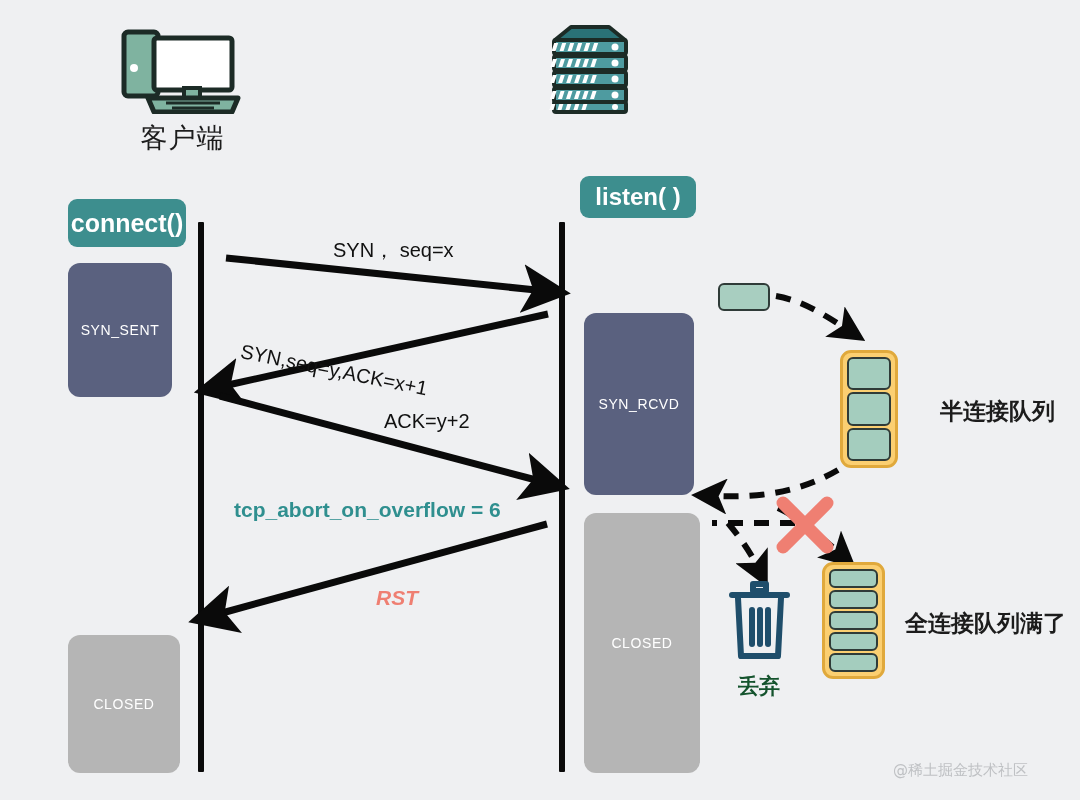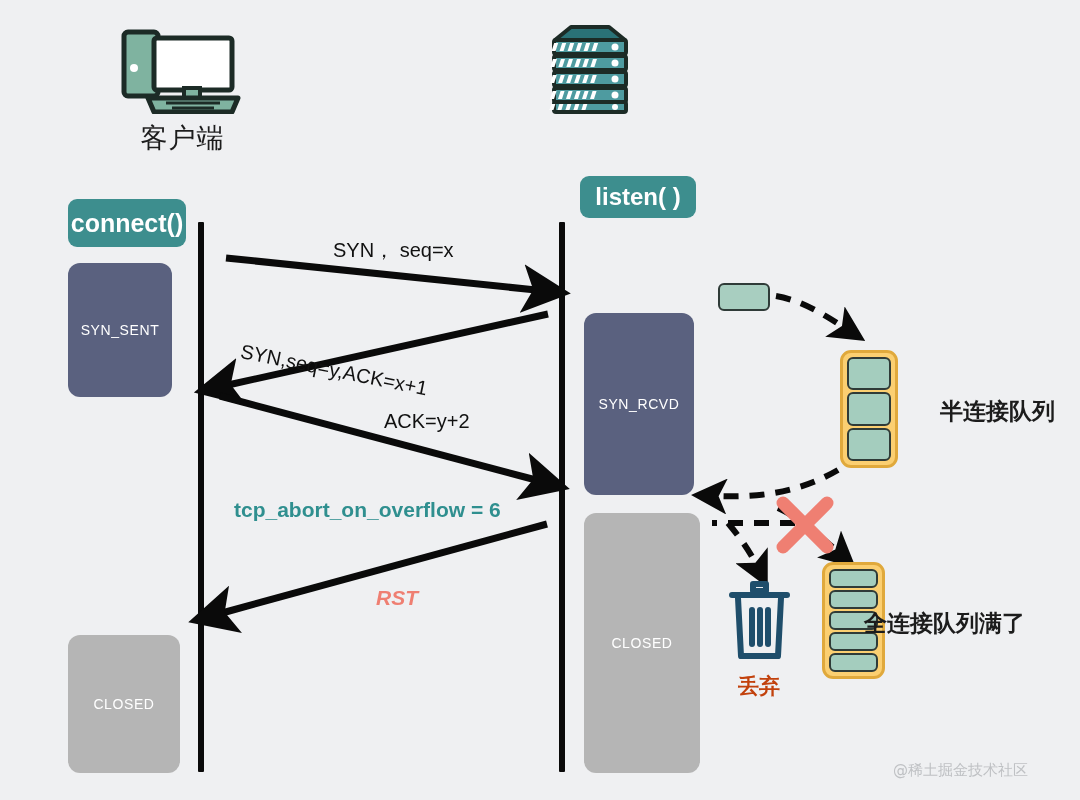--- a/index.html
+++ b/index.html
@@ -141,21 +141,21 @@
     font-size: 23px;
     font-weight: bold;
     color: #1c1c1c;
     white-space: nowrap;
     font-family: "DejaVu Sans", "Liberation Sans", sans-serif;
   }
   .discard-label {
     position: absolute;
     font-size: 21px;
     font-weight: bold;
-    color: #c2410c;
+    color: #14532d;
     white-space: nowrap;
     text-align: center;
     font-family: "DejaVu Sans", "Liberation Sans", sans-serif;
   }
   .watermark {
     position: absolute;
     font-size: 15px;
     color: #bfc1c4;
     white-space: nowrap;
     font-family: "DejaVu Sans", "Liberation Sans", sans-serif;
@@ -301,21 +301,21 @@
   </div>
   <div class="cn-label" style="left:916px; top:396px;margin-left:24px;">半连接队列</div>
 
   <div class="queue-full" style="left:822px; top:562px; width:63px; height:117px;">
     <div class="qcell"></div>
     <div class="qcell"></div>
     <div class="qcell"></div>
     <div class="qcell"></div>
     <div class="qcell"></div>
   </div>
-  <div class="cn-label" style="left:864px; top:608px;font-family:Liberation Serif, serif;">全连接队列满了</div>
+  <div class="cn-label" style="left:905px; top:608px;font-family:Liberation Serif, serif;">全连接队列满了</div>
 
   <div class="abs" style="left:727px; top:576px;">
     <svg width="65" height="86" viewBox="0 0 65 86">
       <g stroke="#1f4e6b" stroke-width="6" fill="none" stroke-linejoin="round" stroke-linecap="round">
         <path d="M26 8 L39 8 L39 15 L26 15 Z"></path>
         <line x1="5" y1="19" x2="60" y2="19"></line>
         <path d="M11 22 L14 80 L51 80 L54 22"></path>
         <line x1="25" y1="34" x2="25" y2="68"></line>
         <line x1="33" y1="34" x2="33" y2="68"></line>
         <line x1="41" y1="34" x2="41" y2="68"></line>

